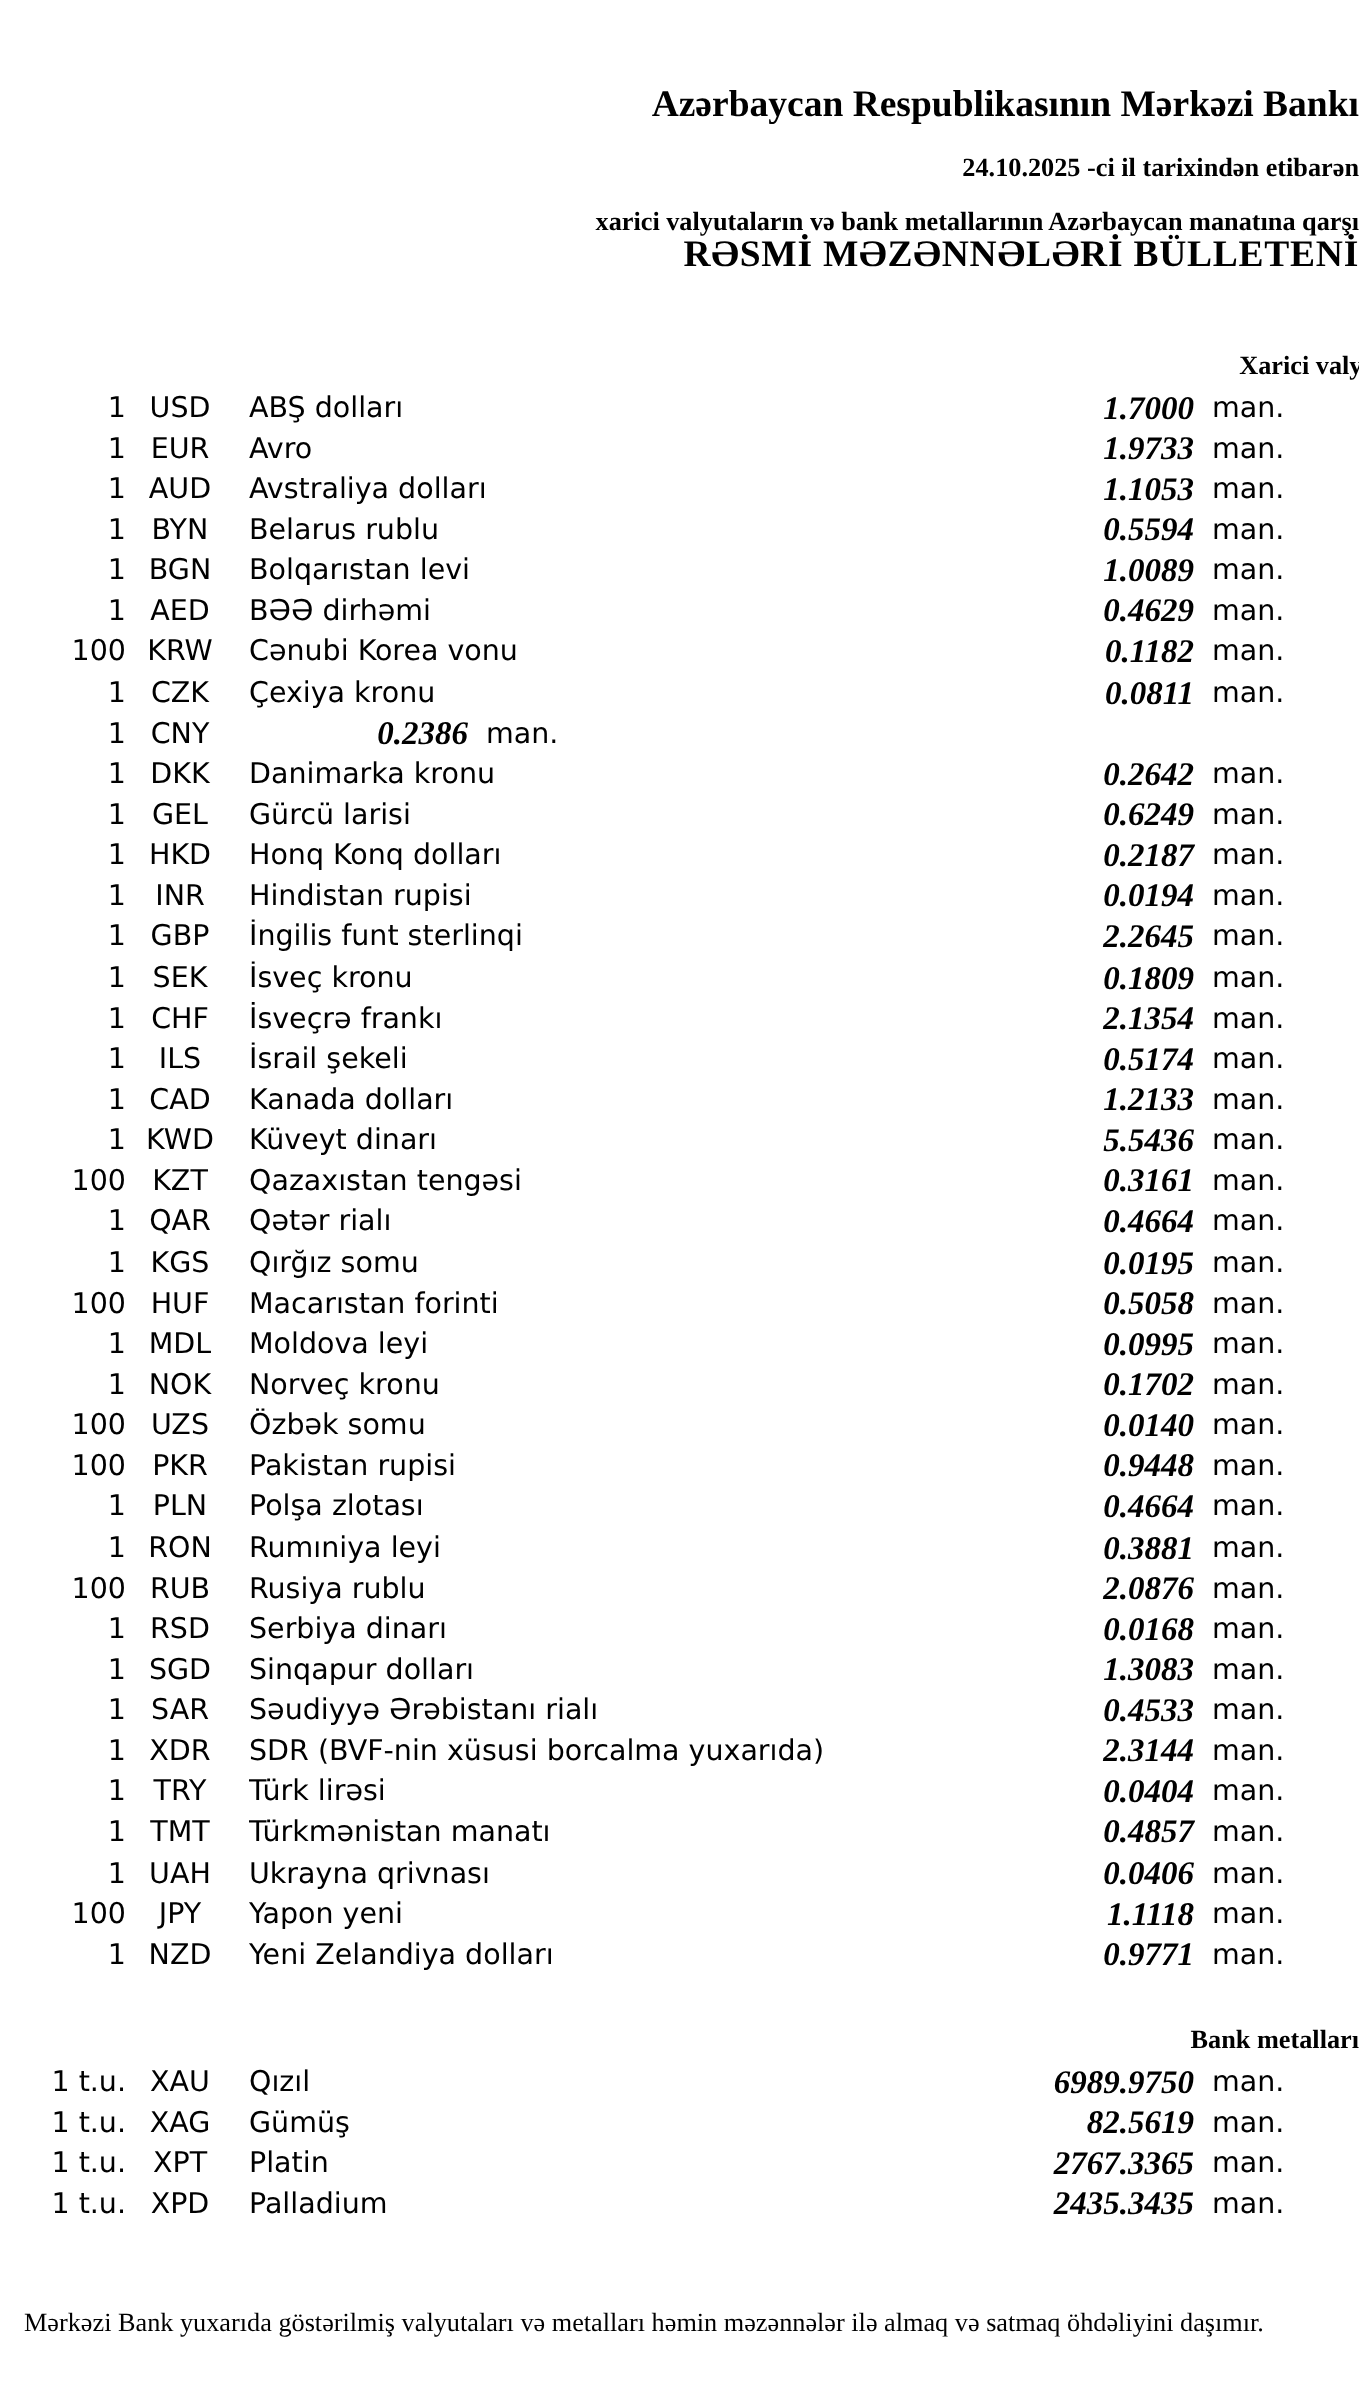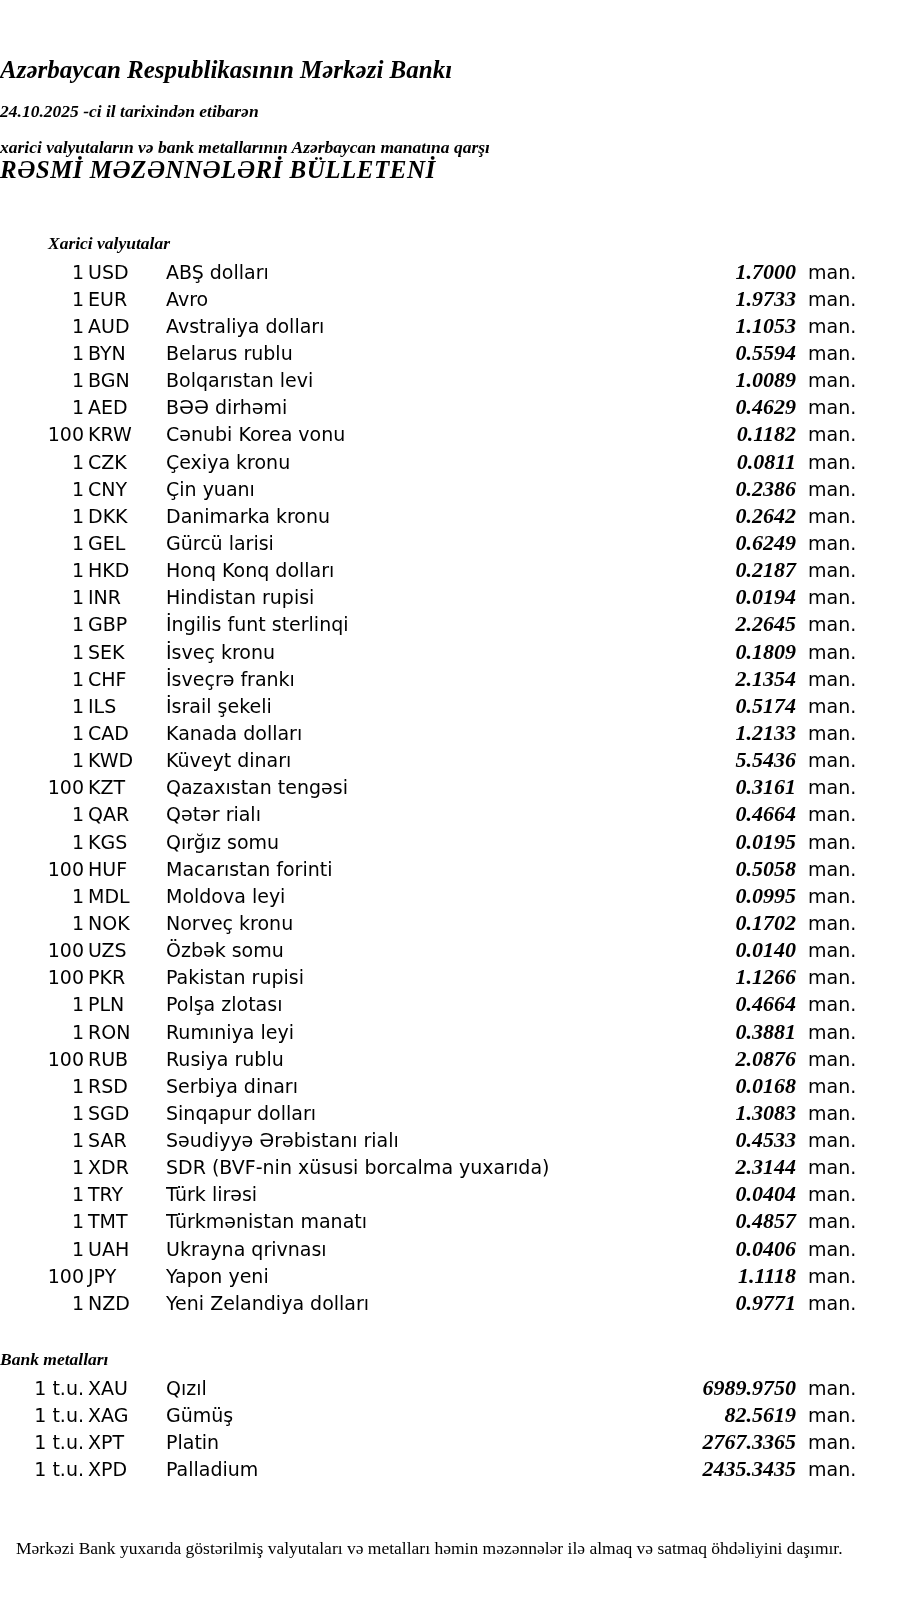--- a/index.html
+++ b/index.html
@@ -9,25 +9,24 @@
     height: 1602px;
     background: #ffffff;
     color: #000000;
     font-family: "DejaVu Sans", sans-serif;
     overflow: hidden;
   }
   .center-line {
     position: absolute;
     left: 0;
     width: 100%;
-    text-align: left;
+    text-align: right;
     font-family: "Liberation Serif", serif;
     font-weight: bold;
     white-space: nowrap;
-    font-style: italic;
   }
   .bank-name      { top: 56px;  font-size: 25px; }
   .date-line      { top: 101px; font-size: 17.5px; }
   .subtitle-line  { top: 137px; font-size: 17.5px; }
   .bulletin-title { top: 156px; font-size: 25px; letter-spacing: 0.5px; }
   .section-title-currencies { top: 233px;  font-size: 17.5px; padding-left: 48px; }
   .section-title-metals     { top: 1349px; font-size: 17.5px; }
 
   .rows { position: absolute; left: 0; width: 906px; }
   .rows-currencies { top: 258px; }
@@ -35,21 +34,21 @@
 
   .row {
     display: flex;
     align-items: center;
     height: 27.15px;
     font-size: 19px;
     padding-right: 48px;
     box-sizing: border-box;
   }
   .qty  { flex: none; width: 84px; text-align: right; }
-  .code { flex: none; width: 64px; margin-left: 4px; }
+  .code { flex: none; width: 64px; text-align: center; margin-left: 4px; }
   .name { flex: 1; text-align: left; margin-left: 14px; white-space: nowrap; overflow: hidden; }
   .rate {
     flex: none; width: 160px; text-align: right;
     font-family: "Liberation Serif", serif;
     font-style: italic; font-weight: bold;
     font-size: 22px;
   }
   .unit { flex: none; width: 62px; text-align: left; padding-left: 12px; box-sizing: border-box; }
 
   .footer-note {
@@ -138,21 +137,20 @@
     <span class="qty">1</span>
     <span class="code">CZK</span>
     <span class="name">Çexiya kronu</span>
     <span class="rate">0.0811</span>
     <span class="unit">man.</span>
   </div>
 
   <div class="row">
     <span class="qty">1</span>
     <span class="code">CNY</span>
-    <span class="name">Çin yuanı</span>
     <span class="rate">0.2386</span>
     <span class="unit">man.</span>
   </div>
 
   <div class="row">
     <span class="qty">1</span>
     <span class="code">DKK</span>
     <span class="name">Danimarka kronu</span>
     <span class="rate">0.2642</span>
     <span class="unit">man.</span>
@@ -283,21 +281,21 @@
     <span class="code">UZS</span>
     <span class="name">Özbək somu</span>
     <span class="rate">0.0140</span>
     <span class="unit">man.</span>
   </div>
 
   <div class="row">
     <span class="qty">100</span>
     <span class="code">PKR</span>
     <span class="name">Pakistan rupisi</span>
-    <span class="rate">1.1266</span>
+    <span class="rate">0.9448</span>
     <span class="unit">man.</span>
   </div>
 
   <div class="row">
     <span class="qty">1</span>
     <span class="code">PLN</span>
     <span class="name">Polşa zlotası</span>
     <span class="rate">0.4664</span>
     <span class="unit">man.</span>
   </div>

